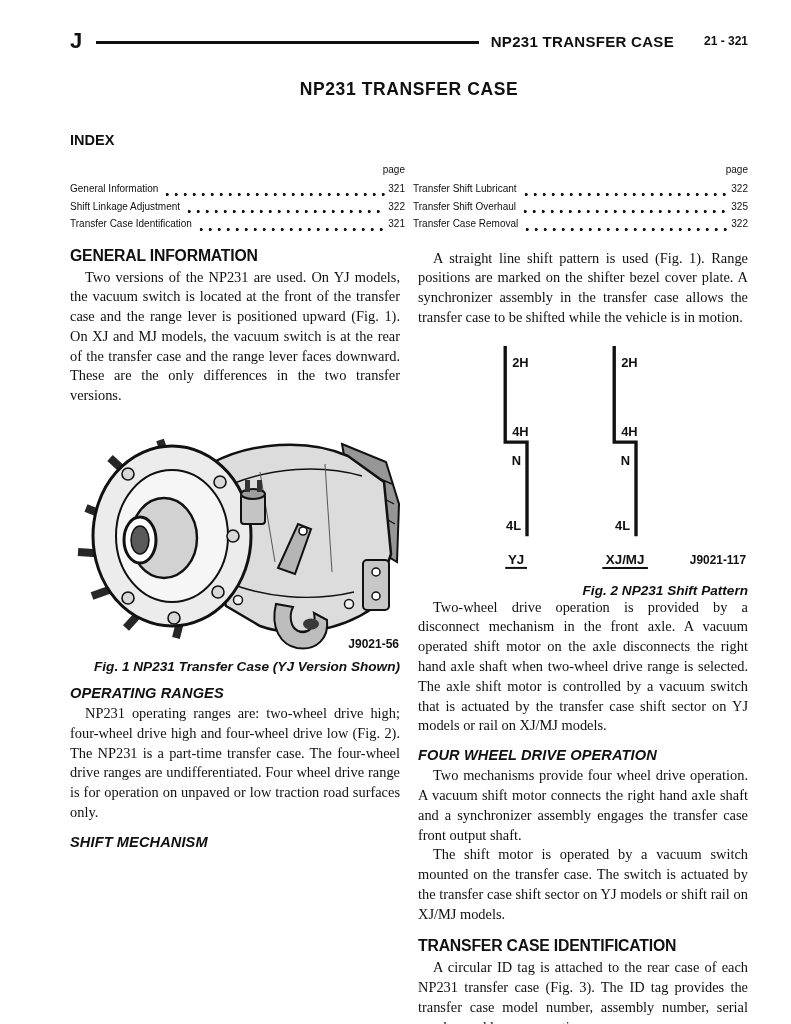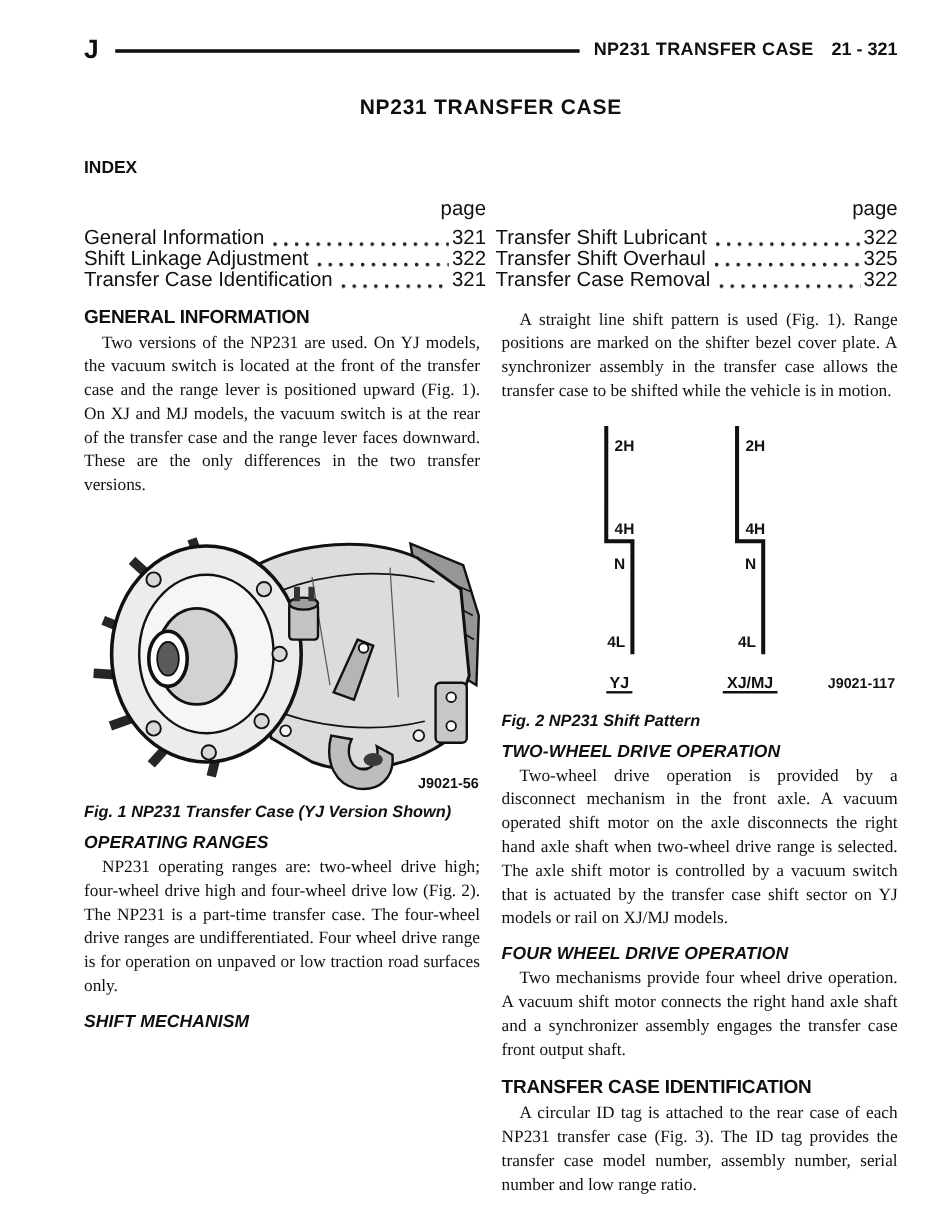--- a/index.html
+++ b/index.html
@@ -5,31 +5,31 @@
   html,body{margin:0;padding:0;background:#fff;}
   body{width:791px;height:1024px;overflow:hidden;color:#101010;
        font-family:"Liberation Serif",serif;}
   .page{box-sizing:border-box;width:791px;height:1024px;padding:30px 43px 0 70px;}
 
   
   .hdr{display:flex;align-items:center;font-family:"Liberation Sans",sans-serif;font-weight:bold;}
   .hdr .letter{font-size:22px;line-height:22px;}
   .hdr .rule{flex:1;height:3px;background:#111;margin:2px 12px 0 14px;}
   .hdr .rtitle{font-size:15px;letter-spacing:.3px;white-space:nowrap;}
-  .hdr .pageref{font-size:15px;margin-left:15px;white-space:nowrap;}
+  .hdr .pageref{font-size:12px;margin-left:30px;white-space:nowrap;}
 
   
   .doc-title{text-align:center;font-family:"Liberation Sans",sans-serif;font-weight:bold;
              font-size:17.5px;letter-spacing:.6px;margin-top:27px;}
   .index-heading{font-family:"Liberation Sans",sans-serif;font-weight:bold;
              font-size:14.5px;margin-top:32px;}
 
   
   .index{display:grid;grid-template-columns:1fr 1fr;column-gap:8px;margin-top:16px;
-         font-family:"Liberation Sans",sans-serif;font-size:17px;}
+         font-family:"Liberation Sans",sans-serif;font-size:10px;}
   .page-label{text-align:right;margin-bottom:5px;}
   .irow{display:flex;align-items:baseline;line-height:17.5px;}
   .irow .lbl{white-space:nowrap;padding-right:4px;}
   .irow .dots{flex:1;height:14px;align-self:flex-end;margin:0 3px;
       background-image:radial-gradient(circle at 2.2px 10.5px,#1c1c1c 1.25px,transparent 1.8px);
       background-size:9px 14px;background-repeat:repeat-x;}
   .irow .pg{white-space:nowrap;}
 
   
   .cols{display:grid;grid-template-columns:1fr 1fr;column-gap:18px;margin-top:14px;}
@@ -37,21 +37,21 @@
   p.body{font-size:14.4px;line-height:19.8px;text-align:justify;margin:0;text-indent:15px;}
   h2.sec{font-family:"Liberation Sans",sans-serif;font-size:15.8px;font-weight:bold;
          letter-spacing:-.2px;margin:9px 0 3px;}
   h3.sub{font-family:"Liberation Sans",sans-serif;font-style:italic;font-weight:bold;
          font-size:14.6px;margin:11px 0 3px;letter-spacing:.1px;}
   .first h2.sec{margin-top:0;}
 
   figure{margin:0;}
   .figwrap{margin:6px 0 0;}
   figcaption{font-family:"Liberation Sans",sans-serif;font-style:italic;font-weight:bold;
-             font-size:13.6px;text-align:left;margin:3px 0 0;}
+             font-size:13.6px;text-align:right;margin:3px 0 0;}
   svg text{font-family:"Liberation Sans",sans-serif;font-weight:bold;}
   .figcode{font-size:12px;}
 </style>
 </head>
 <body>
 
 <div class="page">
 
   <div class="hdr">
     <span class="letter">J</span>
@@ -196,23 +196,23 @@
           <text x="214" y="126" text-anchor="end" font-size="13" fill="#111">N</text>
           <text x="214" y="192" text-anchor="end" font-size="13" fill="#111">4L</text>
           <text x="209" y="226" text-anchor="middle" font-size="13.5" fill="#111">XJ/MJ</text>
           <line x1="186" y1="230" x2="232" y2="230" stroke="#111" stroke-width="2"></line>
 
           <text class="figcode" x="331" y="226" text-anchor="end" font-size="12.5" fill="#111">J9021-117</text>
         </svg>
         <figcaption>Fig. 2 NP231 Shift Pattern</figcaption>
       </figure>
 
-      <h3 class="sub">TWO-WHEEL DRIVE OPERATION</h3>
       <p class="body">Two-wheel drive operation is provided by a disconnect mechanism in the front axle. A vacuum operated shift motor on the axle disconnects the right hand axle shaft when two-wheel drive range is selected. The axle shift motor is controlled by a vacuum switch that is actuated by the transfer case shift sector on YJ models or rail on XJ/MJ models.</p>
 
       <h3 class="sub">FOUR WHEEL DRIVE OPERATION</h3>
       <p class="body">Two mechanisms provide four wheel drive operation. A vacuum shift motor connects the right hand axle shaft and a synchronizer assembly engages the transfer case front output shaft.</p>
+      <p class="body">The shift motor is operated by a vacuum switch mounted on the transfer case. The switch is actuated by the transfer case shift sector on YJ models or shift rail on XJ/MJ models.</p>
 
       <h2 class="sec" style="margin-top:13px">TRANSFER CASE IDENTIFICATION</h2>
       <p class="body">A circular ID tag is attached to the rear case of each NP231 transfer case (Fig. 3). The ID tag provides the transfer case model number, assembly number, serial number and low range ratio.</p>
     </div>
   </div>
 </div>
 
 </body></html>

